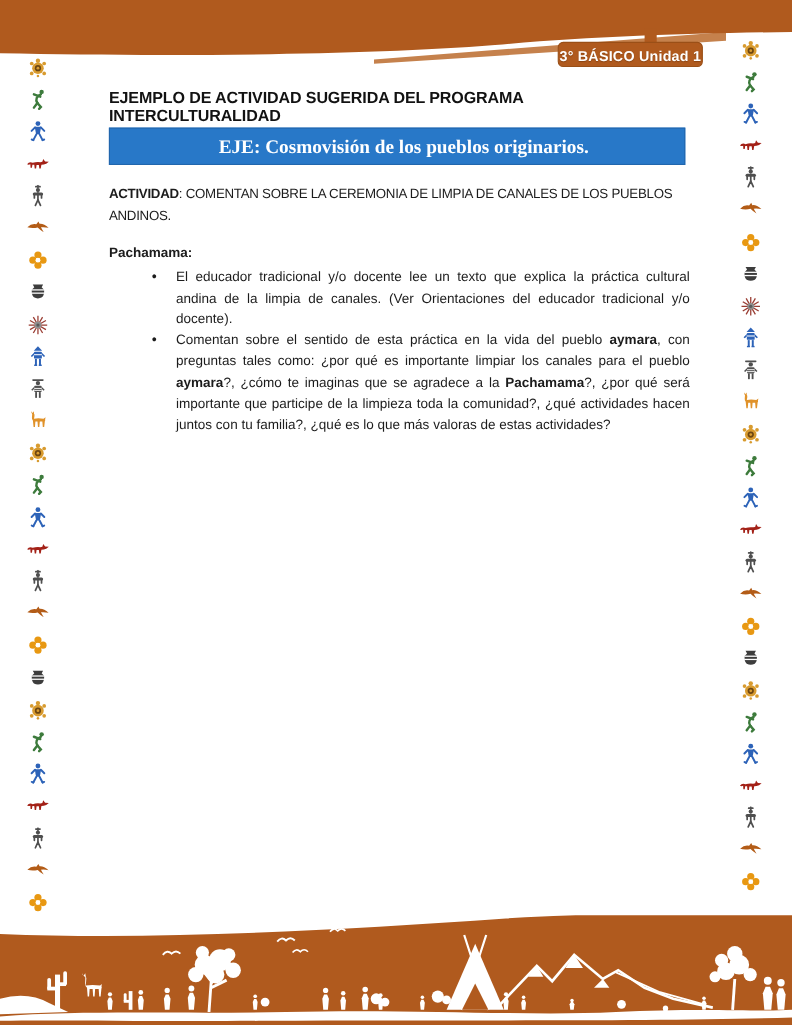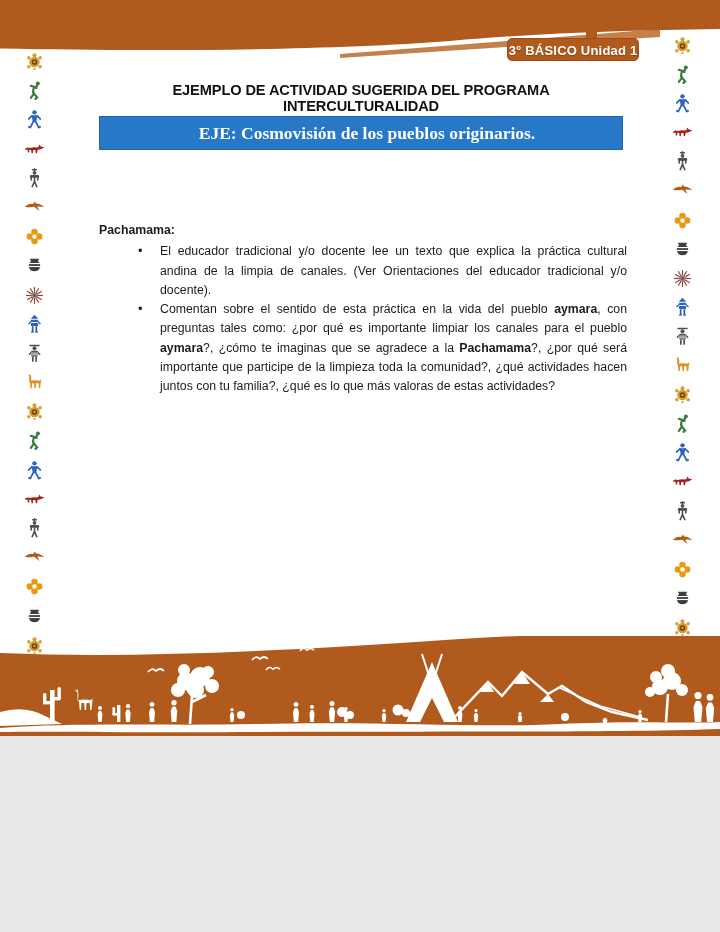--- a/index.html
+++ b/index.html
@@ -1,17 +1,17 @@
 <!DOCTYPE html>
 <html><head>
 <meta charset="utf-8">
 <style>
   html,body{margin:0;padding:0;background:#e9e9e9;}
   #page{
-    position:relative;width:720px;height:736px;background:#ffffff;
+    position:relative;width:720px;height:932px;background:#ffffff;
     overflow:hidden;font-family:"Liberation Sans",sans-serif;color:#1c1c1c;
     margin:0 auto;
   }
   
   #top-band{position:absolute;top:0;left:0;width:720px;height:66px;}
   #unit-tag{
     position:absolute;left:507px;top:38px;width:132px;height:23px;
     background:#b05a1e;border:1px solid #9a4f17;border-radius:5px;
     color:#ffffff;font-size:13px;font-weight:bold;text-align:center;
     line-height:23px;letter-spacing:.2px;box-sizing:border-box;
@@ -20,21 +20,21 @@
   #tag-connector{position:absolute;left:586px;top:26px;width:11px;height:14px;background:#b05a1e;}
   
   .icon-col{position:absolute;width:22px;display:flex;flex-direction:column;align-items:center;}
   #icon-col-left{left:23px;top:51px;gap:8.2px;}
   #icon-col-right{left:671px;top:35px;gap:8.1px;}
   .pict{width:21px;height:21px;flex:0 0 21px;}
   .pict svg{width:100%;height:100%;display:block;}
   
   #doc-title{
     position:absolute;left:99px;top:82px;width:524px;
-    font-size:14.6px;font-weight:bold;color:#121212;text-align:center;
+    font-size:14.6px;font-weight:bold;color:#121212;
     letter-spacing:-.1px;
   }
   #eje-banner{
     position:absolute;left:99px;top:116px;width:524px;height:34px;
     background:#2878c8;border:1px solid #2166ad;box-sizing:border-box;
     color:#ffffff;font-family:"Liberation Serif","DejaVu Serif",serif;
     font-size:17.5px;font-weight:bold;text-align:center;line-height:32px;padding-left:12px;
   }
   #activity-line{
     position:absolute;left:99px;top:167px;width:527px;
@@ -584,20 +584,21 @@
           </g>
           <circle cx="10" cy="10" r="2.1" fill="#fff"></circle>
         </svg>
       </div>
     </div>
 
   <div id="doc-title">EJEMPLO DE ACTIVIDAD SUGERIDA DEL PROGRAMA INTERCULTURALIDAD</div>
 
   <div id="eje-banner">EJE: Cosmovisión de los pueblos originarios.</div>
 
+  <div id="activity-line"><span style="font-weight:bold">ACTIVIDAD</span><span>: COMENTAN SOBRE LA CEREMONIA DE LIMPIA DE CANALES DE LOS PUEBLOS ANDINOS.</span></div>
 
   <div id="examples-block">
     <div id="examples-heading">Pachamama:</div>
     <ul id="examples-list">
         <li><span class="dot">•</span><span>El educador tradicional y/o docente lee un texto que explica la práctica cultural andina de la limpia de canales. (Ver Orientaciones del educador tradicional y/o docente).</span></li>
         <li><span class="dot">•</span><span>Comentan sobre el sentido de esta práctica en la vida del pueblo </span><b>aymara</b><span>, con preguntas tales como: ¿por qué es importante limpiar los canales para el pueblo </span><b>aymara</b><span>?, ¿cómo te imaginas que se agradece a la </span><b>Pachamama</b><span>?, ¿por qué será importante que participe de la limpieza toda la comunidad?, ¿qué actividades hacen juntos con tu familia?, ¿qué es lo que más valoras de estas actividades?</span></li>
       </ul>
   </div>
 
   <svg id="bottom-band" viewBox="0 0 720 100" preserveAspectRatio="none">

